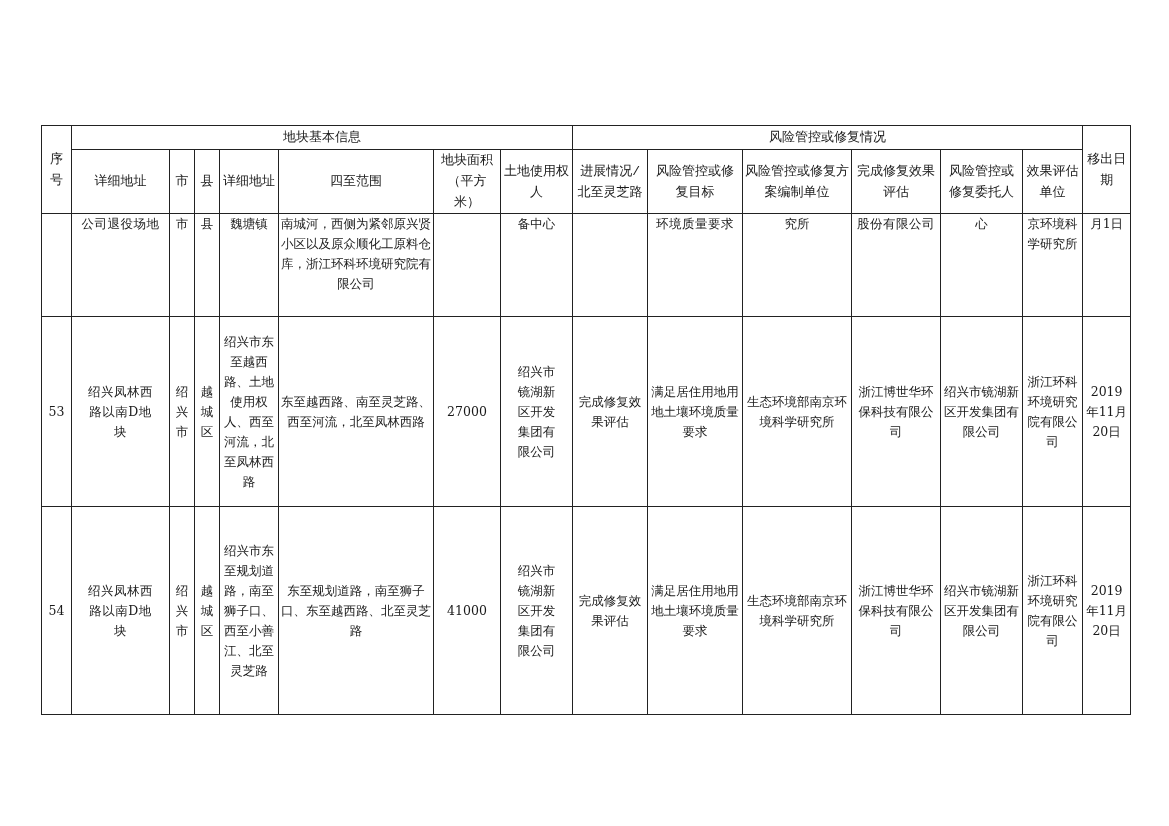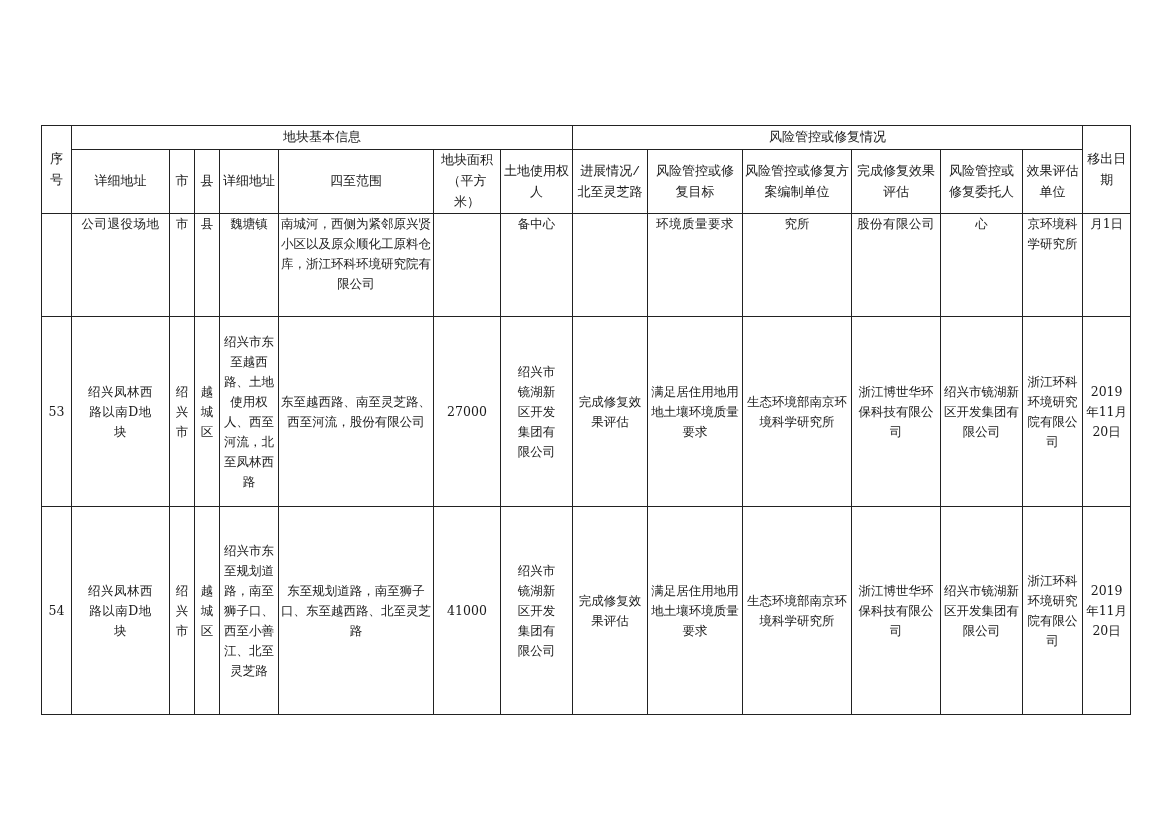--- a/index.html
+++ b/index.html
@@ -75,21 +75,21 @@
     <td class="top">京环境科学研究所</td>
     <td class="top">月1日</td>
   </tr>
 
   <tr style="height:190px">
     <td class="mid">53</td>
     <td class="mid wide" style="padding:0 12px">绍兴凤林西路以南D地块</td>
     <td class="mid">绍兴市</td>
     <td class="mid">越城区</td>
     <td class="mid">绍兴市东至越西路、土地使用权人、西至河流，北至凤林西路</td>
-    <td class="mid">东至越西路、南至灵芝路、西至河流，股份有限公司</td>
+    <td class="mid">东至越西路、南至灵芝路、西至河流，北至凤林西路</td>
     <td class="mid">27000</td>
     <td class="mid" style="padding:0 12px">绍兴市镜湖新区开发集团有限公司</td>
     <td class="mid">完成修复效果评估</td>
     <td class="mid">满足居住用地用地土壤环境质量要求</td>
     <td class="mid">生态环境部南京环境科学研究所</td>
     <td class="mid">浙江博世华环保科技有限公司</td>
     <td class="mid">绍兴市镜湖新区开发集团有限公司</td>
     <td class="mid">浙江环科环境研究院有限公司</td>
     <td class="mid">2019年11月20日</td>
   </tr>

